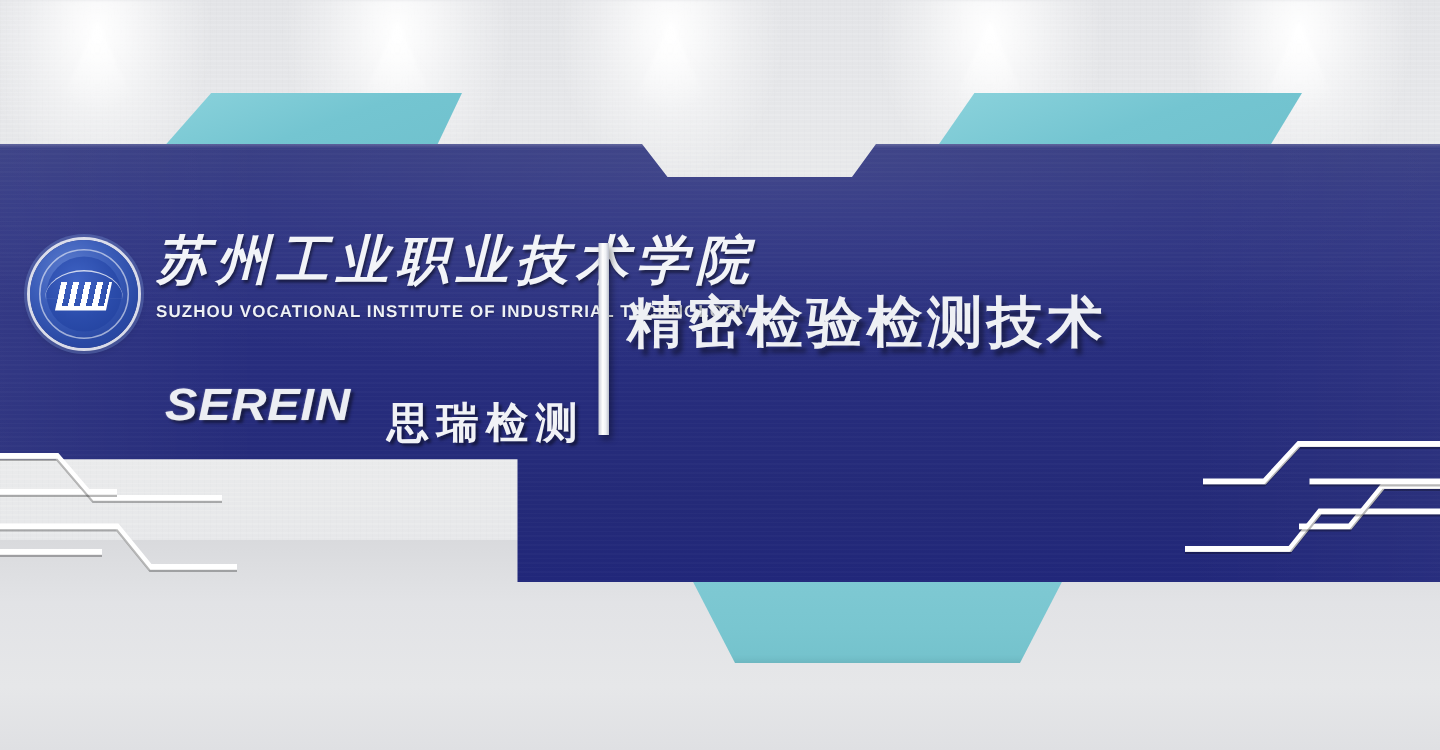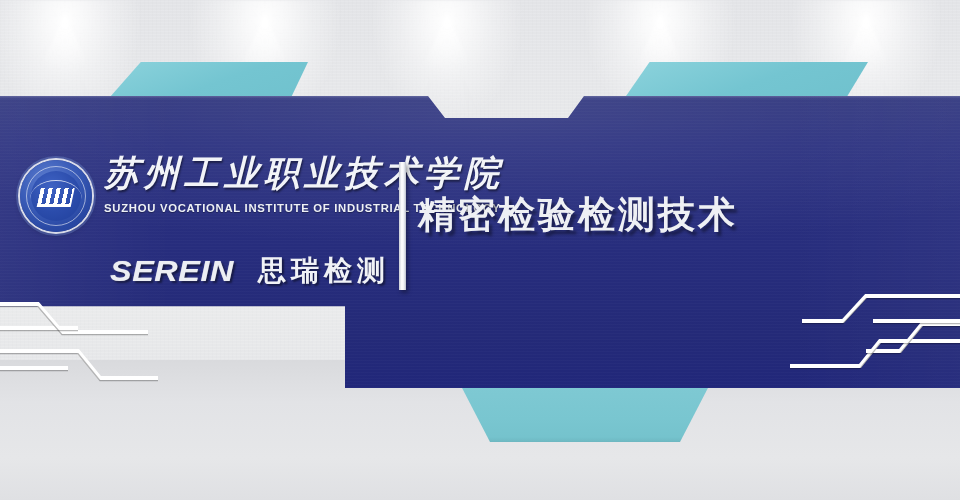--- a/index.html
+++ b/index.html
@@ -152,21 +152,21 @@
   .serein{position:absolute;left:110px;top:158px;width:300px;height:34px;}
   .serein-word{
     position:absolute;left:0;top:0;
     font-size:30px;font-weight:800;letter-spacing:.5px;line-height:34px;
     color:#eceef3;font-style:italic;
     -webkit-text-stroke:0px;
     text-shadow:2px 2px 2px rgba(0,0,0,.45), 0 0 1px rgba(255,255,255,.6);
     white-space:nowrap;transform:scaleX(1.08);transform-origin:left center;
   }
   .serein-cn{
-    position:absolute;left:148px;top:1px;
+    position:absolute;left:148px;top:13px;
     font-family:"Liberation Serif","DejaVu Serif",serif;
     font-size:28px;line-height:32px;letter-spacing:5px;color:#f0f2f6;font-weight:700;
     text-shadow:2px 2px 2px rgba(0,0,0,.45);white-space:nowrap;
   }
 
   .divider{
     position:absolute;left:399px;top:66px;width:7px;height:128px;
     background:linear-gradient(90deg,#c9ccd6 0%,#ffffff 40%,#eef0f4 70%,#b9bdc9 100%);
     box-shadow:2px 3px 4px rgba(0,0,0,.35);
   }

